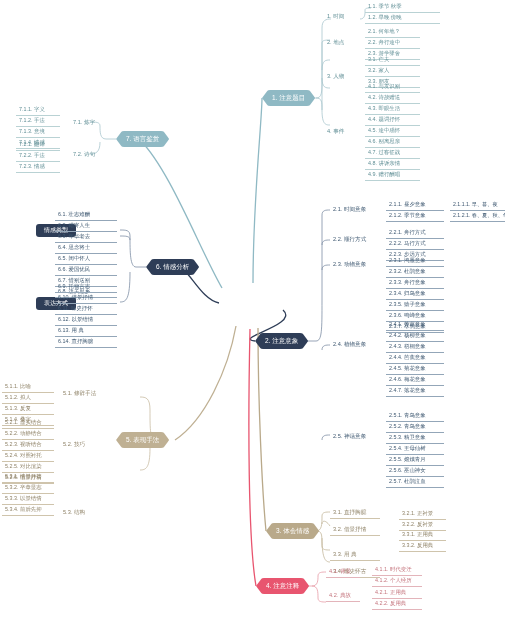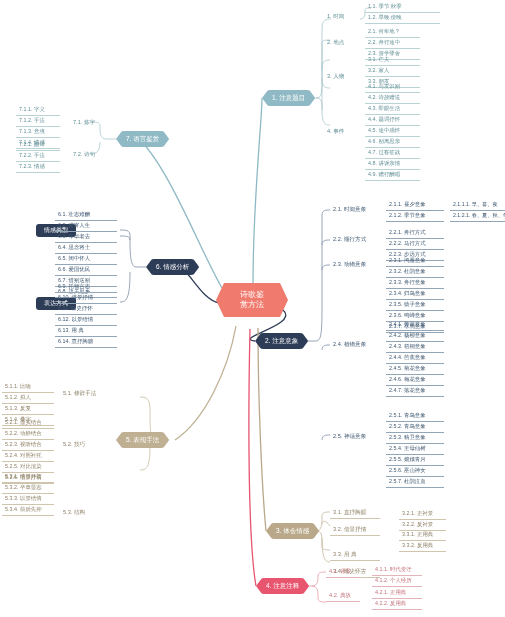--- a/index.html
+++ b/index.html
@@ -120,24 +120,20 @@
       <path d="M130,240 C130,236 126,236 120,236"></path>
     </g>
 
     <g fill="none" stroke="#a9c6ce" stroke-width="0.8">
       <path d="M116,139 L106,139"></path>
       <path d="M106,139 C100,139 100,132 100,126 C100,122 96,122 90,122"></path>
       <path d="M100,142 C100,152 96,154 90,154"></path>
     </g>
   </svg>
 
-  <div class="node root" style="left:216px;top:283px;width:72px;">
-    <span>诗歌鉴</span>
-    <span>赏方法</span>
-  </div>
 
   <div class="node branch" style="left:262px;top:90px;background:#8fb9c4;">1. 注意题目</div>
 
   <div class="node" style="left:324px;top:12px;">
     <div class="leaf l2 t-teal nb" style="position:absolute;left:0;top:0;width:36px;">1. 时间</div>
     <div class="leaf l2 t-teal nb" style="position:absolute;left:0;top:26px;width:36px;">2. 地点</div>
     <div class="leaf l2 t-teal nb" style="position:absolute;left:0;top:60px;width:36px;">3. 人物</div>
     <div class="leaf l2 t-teal nb" style="position:absolute;left:0;top:115px;width:36px;">4. 事件</div>
   </div>
 

